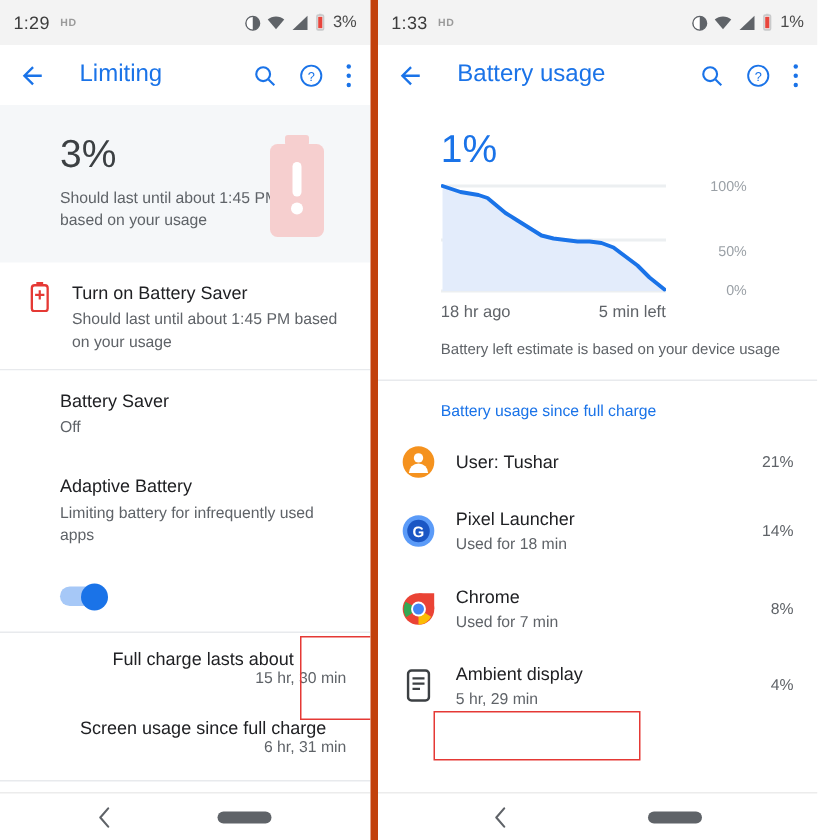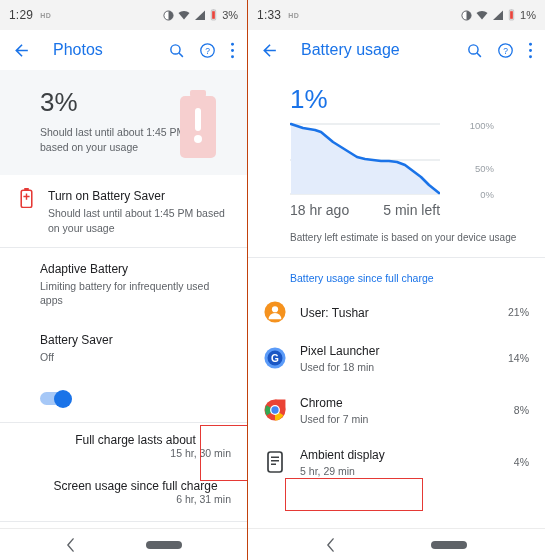--- a/index.html
+++ b/index.html
@@ -4,21 +4,21 @@
 <style>
   * { box-sizing: border-box; margin: 0; padding: 0; }
   html, body {
     width: 545px; height: 560px;
     font-family: "Liberation Sans", sans-serif;
     background: #ffffff;
     overflow: hidden;
   }
   .screens { display: flex; width: 545px; height: 560px; }
   .phone { width: 272px; height: 560px; position: relative; background: #fff; display: flex; flex-direction: column; }
-  .phone.right { width: 328px; border-left: 1px solid #c2410c; justify-content: space-between; }
+  .phone.right { width: 328px; border-left: 5px solid #c2410c; justify-content: space-between; }
 
   
   .statusbar {
     height: 30px; background: #f3f3f3; display: flex; align-items: center;
     padding: 0 9px; flex-shrink: 0;
   }
   .sb-time { font-size: 12px; color: #3c3c3c; font-weight: 500; letter-spacing: .2px; }
   .sb-hd { font-size: 7px; color: #9a9a9a; margin-left: 7px; letter-spacing: .5px; font-weight: 700;}
   .sb-right { margin-left: auto; display: flex; align-items: center; gap: 4px; }
   .sb-pct { font-size: 11px; color: #4a4a4a; margin-left: 1px; }
@@ -80,21 +80,21 @@
   
   .big-pct { font-size: 26px; color: #1a73e8; padding: 14px 0 6px 42px; font-weight: 400; }
   .chart-wrap { padding: 0 0 0 42px; display: flex; }
   .chart-area { position: relative; width: 150px; height: 76px; }
   .chart-area svg { display: block; }
   .y-labels {
     width: 52px; position: relative; height: 76px; margin-left: 6px;
   }
   .y-lab { position: absolute; right: 4px; font-size: 9.5px; color: #9aa0a6; transform: translateY(-50%); }
   .x-labels { display: flex; width: 150px; margin-left: 42px; margin-top: 5px; }
-  .x-lab { font-size: 14px; color: #5f6368; }
+  .x-lab { font-size: 11px; color: #5f6368; }
   .x-lab.end { margin-left: auto; }
   .chart-note { font-size: 10px; color: #5f6368; padding: 14px 16px 0 42px; }
 
   .section-link { font-size: 10.5px; color: #1a73e8; padding: 14px 0 8px 42px; font-weight: 500; cursor: pointer; }
 
   .app-row { display: flex; align-items: center; padding: 9px 16px 9px 12px; }
   .app-row .ico { width: 30px; flex-shrink: 0; display: flex; justify-content: center; }
   .app-row .txt { flex: 1; padding-left: 10px; position: relative; }
   .app-row .name { font-size: 12px; color: #202124; line-height: 1.35; }
   .app-row .meta { font-size: 10.5px; color: #5f6368; line-height: 1.4; margin-top: 1px; }
@@ -131,21 +131,21 @@
         <span class="sb-pct">3%</span>
       </span>
     </div>
 
     <div class="appbar">
       <span class="icon-btn">
         <svg width="19" height="19" viewBox="0 0 24 24">
             <path d="M20 11H7.8l5.6-5.6L12 4l-8 8 8 8 1.4-1.4L7.8 13H20z" fill="#1a73e8"></path>
           </svg>
       </span>
-      <span class="title">Photos</span>
+      <span class="title">Limiting</span>
       <span class="actions">
         <span class="icon-btn">
           <svg width="17" height="17" viewBox="0 0 24 24">
               <circle cx="10.5" cy="10.5" r="6.5" fill="none" stroke="#1a73e8" stroke-width="2"></circle>
               <line x1="15.5" y1="15.5" x2="21" y2="21" stroke="#1a73e8" stroke-width="2"></line>
             </svg>
         </span>
         <span class="icon-btn">
           <svg width="17" height="17" viewBox="0 0 24 24">
               <circle cx="12" cy="12" r="9.5" fill="none" stroke="#1a73e8" stroke-width="1.8"></circle>
@@ -189,29 +189,29 @@
         </span>
         <span class="txt">
           <span class="t1">Turn on Battery Saver</span>
           <div class="t2">Should last until about 1:45 PM based on your usage</div>
         </span>
       </div>
       <div class="divider"></div>
 
       <div class="row" style="padding-left:40px;">
         <span class="txt" style="padding-left:0">
+          <span class="t1">Battery Saver</span>
+          <div class="t2">Off</div>
+        </span>
+      </div>
+
+      <div class="row" style="padding-left:40px;">
+        <span class="txt" style="padding-left:0">
           <span class="t1">Adaptive Battery</span>
           <div class="t2">Limiting battery for infrequently used apps</div>
-        </span>
-      </div>
-
-      <div class="row" style="padding-left:40px;">
-        <span class="txt" style="padding-left:0">
-          <span class="t1">Battery Saver</span>
-          <div class="t2">Off</div>
         </span>
       </div>
 
       <div class="row" style="padding-left:40px;padding-right:22px;">
         <span class="switch"></span>
       </div>
 
       <div class="divider" style="margin-top:6px;"></div>
 
       <div class="stat-rows">

